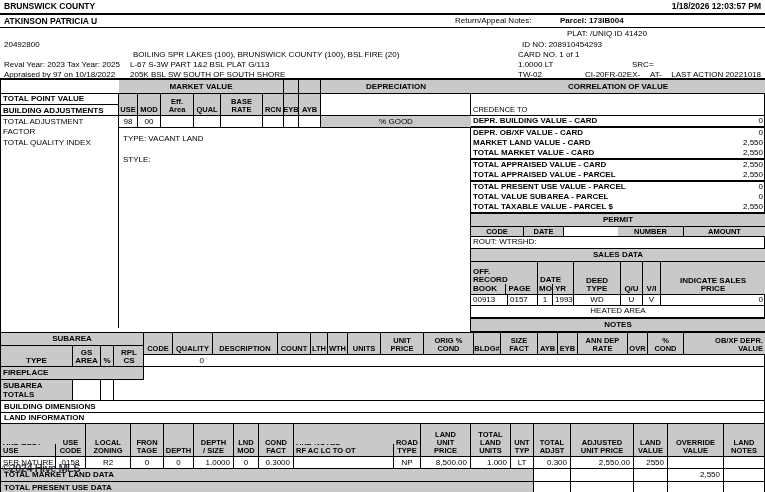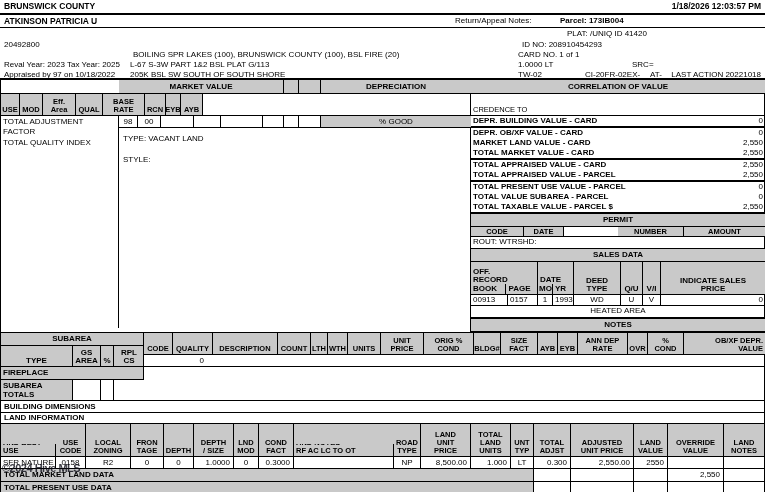--- a/index.html
+++ b/index.html
@@ -81,20 +81,24 @@
 
         <div class="fr bb" style="height:14px;">
           <div class="c gray ctr b" style="width:118px;line-height:13px;margin-top:20px;">CONSTRUCTION DETAIL</div>
           <div class="c gray ctr b" style="width:165px;line-height:13px;">MARKET VALUE</div>
           <div class="c gray" style="width:15px;"></div>
           <div class="c gray" style="width:22px;"></div>
           <div class="c gray ctr b" style="width:150px;line-height:13px;">DEPRECIATION</div>
         </div>
 
         <div class="fr bb" style="height:22px;">
+          <div class="c" style="width:118px;">
+            <div class="b bb" style="height:10px;line-height:10px;padding-left:2px;">TOTAL POINT VALUE</div>
+            <div class="b" style="height:11px;line-height:11px;padding-left:2px;">BUILDING ADJUSTMENTS</div>
+          </div>
           <div class="c gray bot hdr75" style="width:19px;">USE</div>
           <div class="c gray bot hdr75" style="width:23px;">MOD</div>
           <div class="c gray mid2 hdr75 pre" style="width:33px;">Eff.
 Area</div>
           <div class="c gray bot hdr75" style="width:27px;">QUAL</div>
           <div class="c gray mid2 hdr75 pre" style="width:42px;">BASE
 RATE</div>
           <div class="c gray bot hdr75" style="width:21px;">RCN</div>
           <div class="c gray bot hdr75" style="width:15px;">EYB</div>
           <div class="c gray bot hdr75" style="width:22px;">AYB</div>

